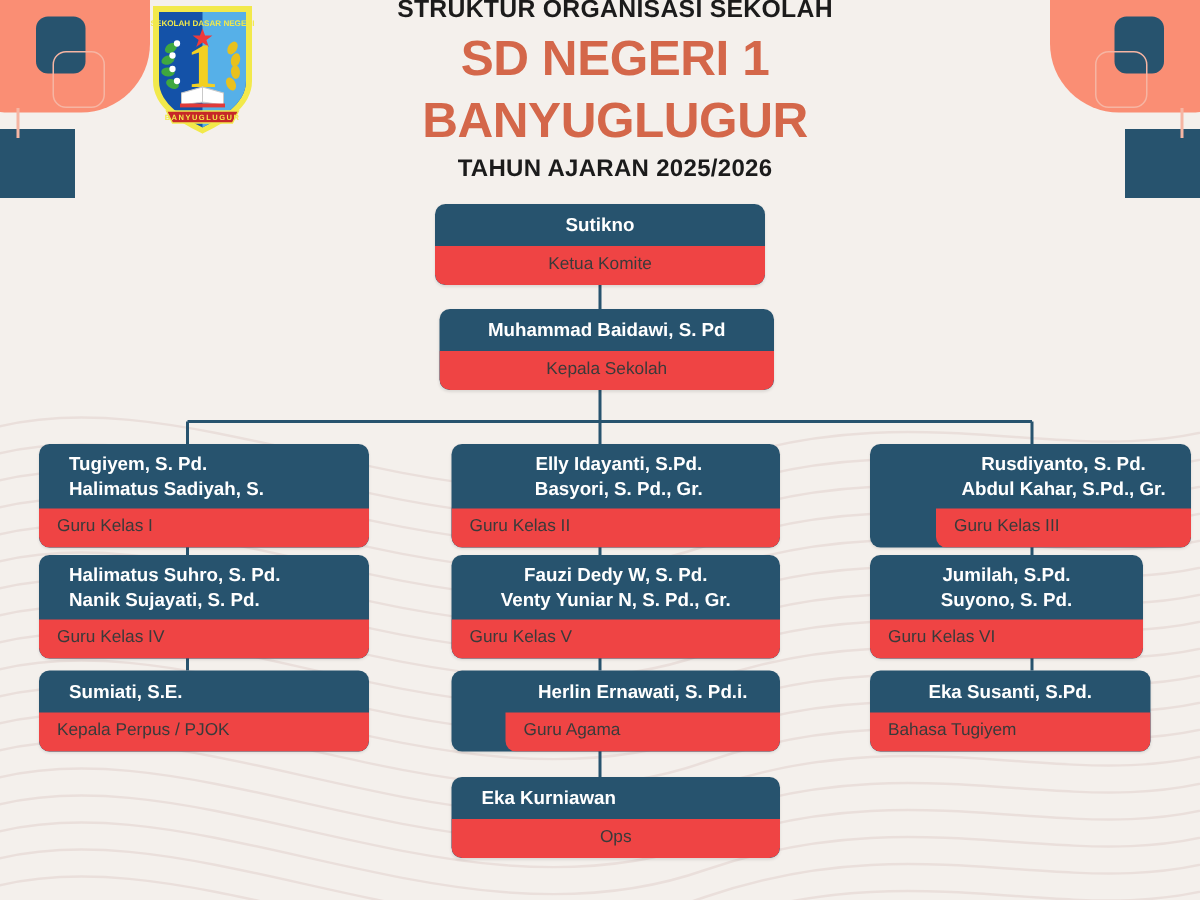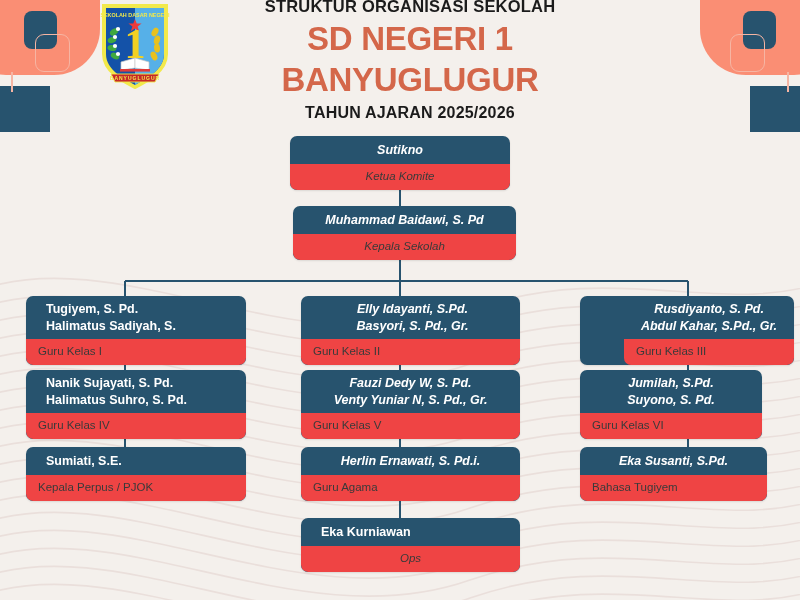--- a/index.html
+++ b/index.html
@@ -166,21 +166,21 @@
   }
   .node-name.two-line { padding: 5px 12px 4px 20px; }
   .node-role {
     background: #ef4444;
     color: #3A3A3A;
     font-size: 11.5px;
     line-height: 15px;
     padding: 5px 12px 6px 12px;
     border-radius: 0 0 7px 7px;
   }
-  .c { text-align: center; font-style: italic; }
+  .c { text-align: center; }
   .l { text-align: left; }
 </style>
 </head>
 <body>
 
 <svg id="wave-bg" viewBox="0 0 800 350" preserveAspectRatio="none">
   <g fill="none" stroke="#EADFDB" stroke-width="1.6">
     <path d="M-20,40 C120,-10 300,120 470,60 C620,8 720,70 830,30"></path>
     <path d="M-20,58 C120,8 300,138 470,78 C620,26 720,88 830,48"></path>
     <path d="M-20,76 C120,26 300,156 470,96 C620,44 720,106 830,66"></path>
@@ -297,22 +297,22 @@
   <div class="node" style="left:26px; top:296px; width:220px;">
     <div class="node-name two-line l">
       <div>Tugiyem, S. Pd.</div>
       <div>Halimatus Sadiyah, S.</div>
     </div>
     <div class="node-role l">Guru Kelas I</div>
   </div>
 
   <div class="node" style="left:26px; top:370px; width:220px;">
     <div class="node-name two-line l">
+      <div>Halimatus Suhro, S. Pd.</div>
       <div>Nanik Sujayati, S. Pd.</div>
-      <div>Halimatus Suhro, S. Pd.</div>
     </div>
     <div class="node-role l">Guru Kelas IV</div>
   </div>
 
   <div class="node" style="left:26px; top:447px; width:220px;">
     <div class="node-name l" style="padding-left:20px;">Sumiati, S.E.</div>
     <div class="node-role l">Kepala Perpus / PJOK</div>
   </div>
 
   <div class="node" style="left:301px; top:296px; width:219px;">
@@ -324,21 +324,21 @@
   </div>
 
   <div class="node" style="left:301px; top:370px; width:219px;">
     <div class="node-name two-line c" style="padding-left:12px;border-radius:11px;">
       <div>Fauzi Dedy W, S. Pd.</div>
       <div>Venty Yuniar N, S. Pd., Gr.</div>
     </div>
     <div class="node-role l">Guru Kelas V</div>
   </div>
 
-  <div class="node" style="left:301px; top:447px; width:219px;">
+  <div class="node" style="left:301px; top:447px; width:219px;padding-left:36px;">
     <div class="node-name c">Herlin Ernawati, S. Pd.i.</div>
     <div class="node-role l">Guru Agama</div>
   </div>
 
   <div class="node" style="left:301px; top:518px; width:219px;">
     <div class="node-name l" style="padding-left:20px;">Eka Kurniawan</div>
     <div class="node-role c">Ops</div>
   </div>
 
   <div class="node" style="left:580px; top:296px; width:214px;padding-left:44px;">

